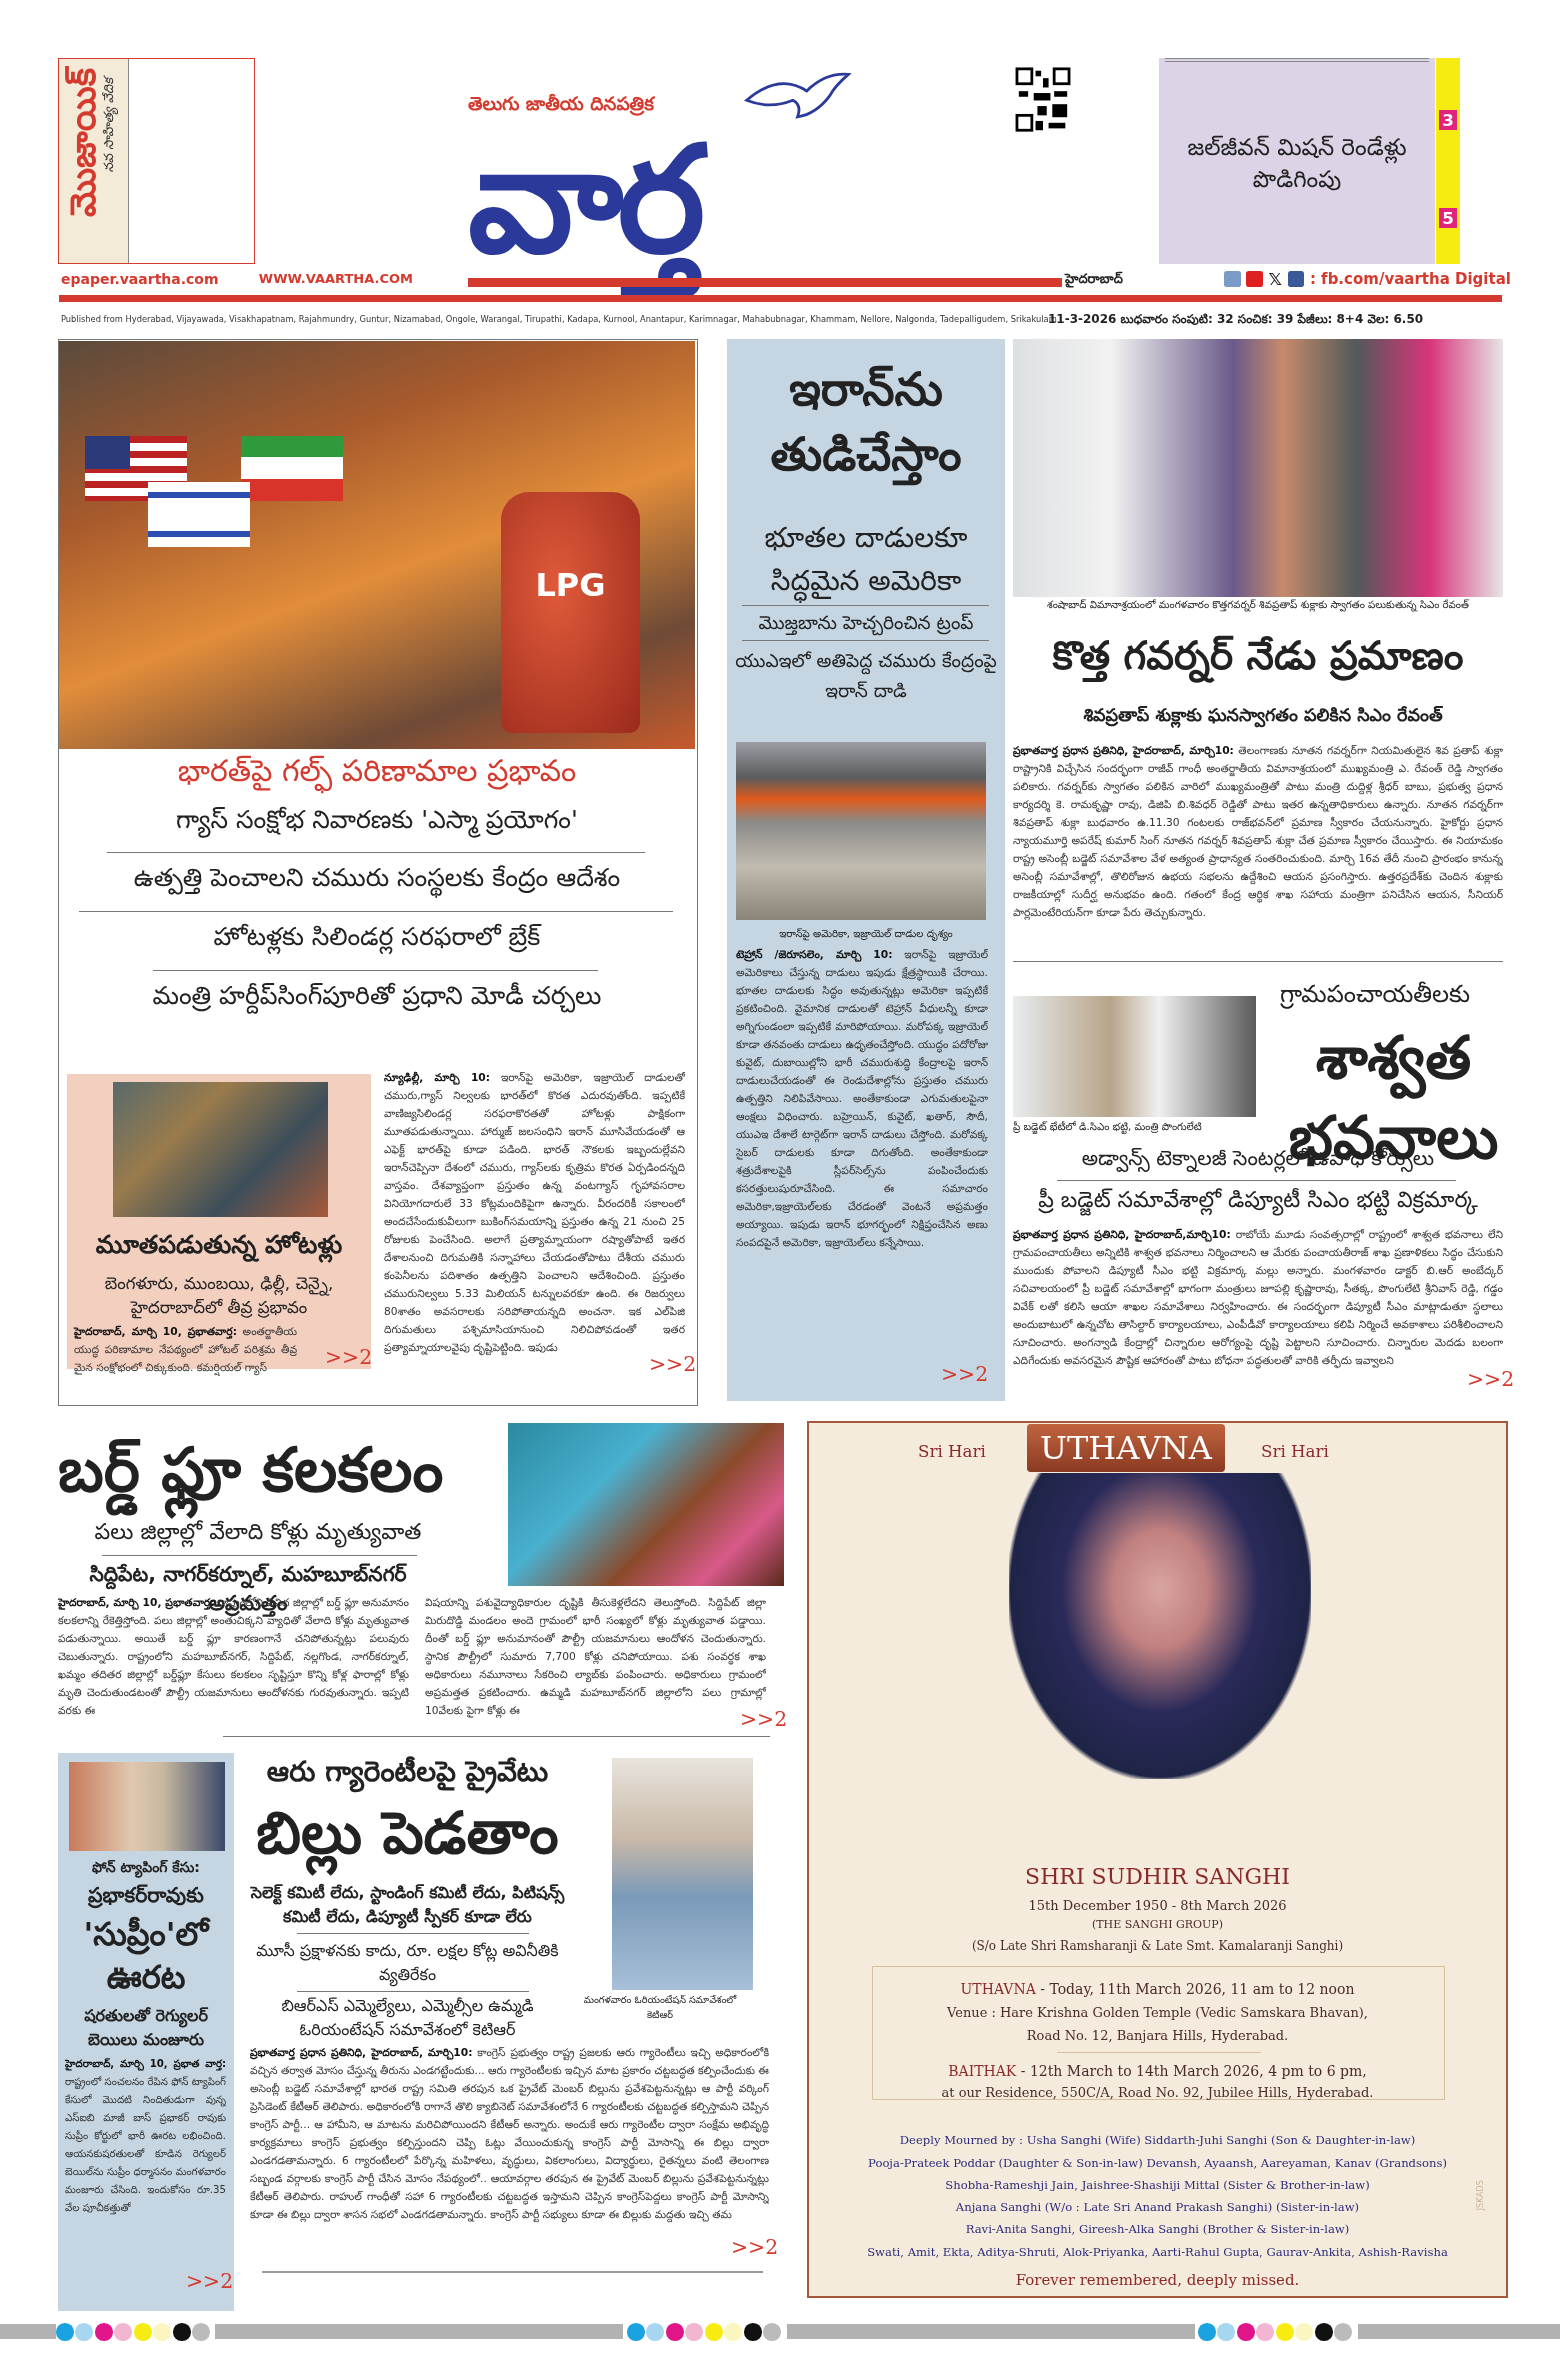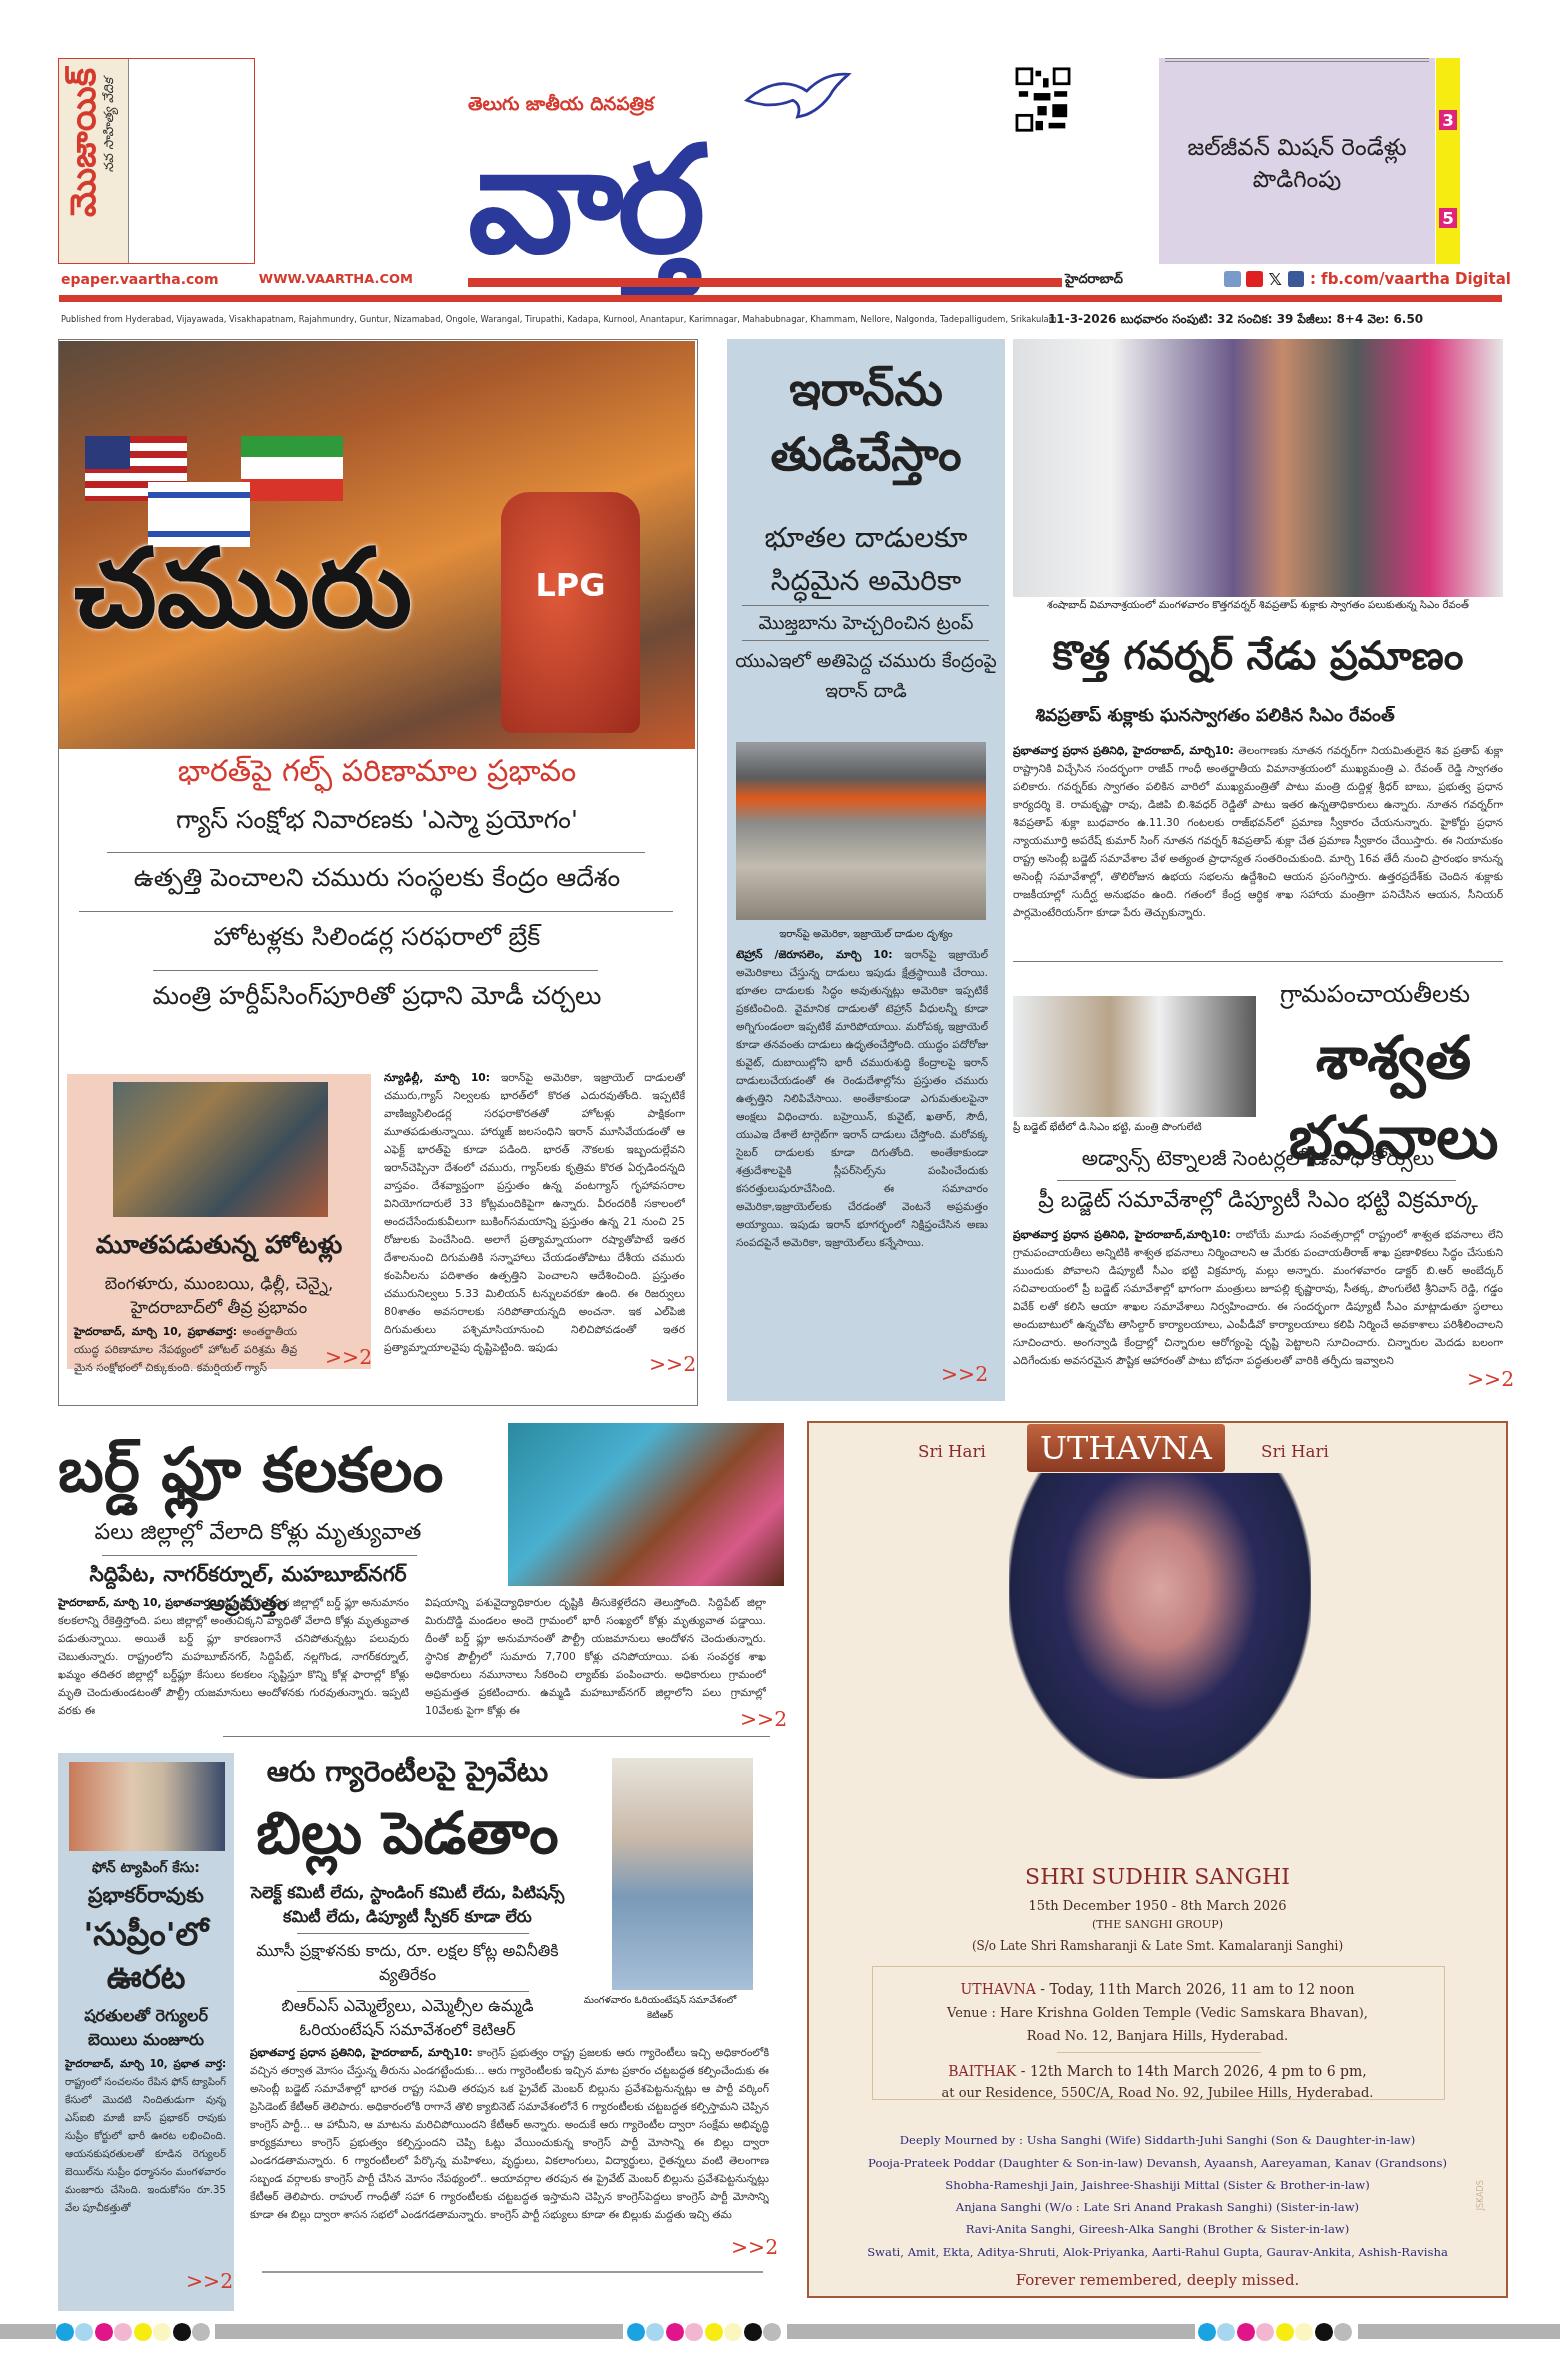--- a/index.html
+++ b/index.html
@@ -58,21 +58,21 @@
 
 .iran{left:727px;top:339px;width:278px;height:1062px;background:#c5d6e2}
 .iran-hl{left:727px;top:357px;width:278px;text-align:center;font-size:46px;font-weight:bold;line-height:65px}
 .iran-sub{left:727px;top:516px;width:278px;text-align:center;font-size:28px;line-height:43px}
 .iran-sub2{left:727px;width:278px;text-align:center;font-size:18.6px;line-height:30px}
 .iran-img{left:736px;top:742px;width:250px;height:178px;background:linear-gradient(180deg,#9a9ea2 0%,#5a5c5e 20%,#e05a1c 32%,#8a8a88 45%,#c2bcb0 70%,#8a8478 100%)}
 
 .gov-img{left:1013px;top:339px;width:490px;height:258px;background:linear-gradient(90deg,#dde0e2 0%,#f2f2f2 20%,#6a5a8a 45%,#c68a6a 55%,#525a5a 70%,#d8347a 85%,#e6e6e6 100%)}
 .gov-cap{left:1013px;top:599px;width:490px;text-align:center;font-size:10.2px}
 .gov-hl{left:1013px;top:633px;width:490px;text-align:center;font-size:39px;font-weight:bold}
-.gov-sub{left:970px;top:705px;width:490px;text-align:center;font-size:17.6px;font-weight:bold}
+.gov-sub{left:1018px;top:705px;width:490px;text-align:center;font-size:17.6px;font-weight:bold}
 
 .pan-img{left:1013px;top:991px;width:243px;height:102px;background:linear-gradient(90deg,#e8ecee,#b8a48a 40%,#f0f0f0 60%,#5a5a5a)}
 .pan-cap{left:1013px;top:1121px;width:243px;font-size:10.2px}
 .pan-kick{left:1280px;top:980px;font-size:24px}
 .pan-hl{left:1280px;top:1018px;font-size:59px;font-weight:bold;line-height:80px;text-align:center;width:227px}
 .pan-sub{left:1013px;width:490px;text-align:center}
 
 .bf-hl{left:58px;top:1434px;font-size:61px;font-weight:bold}
 .bf-sub1{left:82px;top:1519px;width:352px;text-align:center;font-size:22px}
 .bf-sub2{left:58px;top:1562px;width:380px;text-align:center;font-size:20.4px;font-weight:bold}
@@ -161,21 +161,20 @@
 
 <div class="abs lead"></div>
 <div class="abs lead-img"></div>
 <div class="abs flag-us"></div>
 <div class="abs flag-ir"></div>
 <div class="abs flag-il"></div>
 <div class="abs lpg">
     <span>LPG</span>
   </div>
 <div class="abs lead-hl">
-  <div>చమురు</div>
 </div>
 <div class="abs lead-kicker">భారత్‌పై గల్ఫ్ పరిణామాల ప్రభావం</div>
 <div class="abs lead-sub" style="top:805px">గ్యాస్ సంక్షోభ నివారణకు 'ఎస్మా ప్రయోగం'</div>
 <div class="rule" style="left:107px;top:852px;width:538px"></div>
 <div class="abs lead-sub" style="top:863px">ఉత్పత్తి పెంచాలని చమురు సంస్థలకు కేంద్రం ఆదేశం</div>
 <div class="rule" style="left:79px;top:911px;width:594px"></div>
 <div class="abs lead-sub" style="top:922px">హోటళ్లకు సిలిండర్ల సరఫరాలో బ్రేక్</div>
 <div class="rule" style="left:153px;top:970px;width:445px"></div>
 <div class="abs lead-sub" style="top:981px">మంత్రి హర్దీప్‌సింగ్‌పూరితో ప్రధాని మోడీ చర్చలు</div>
 

